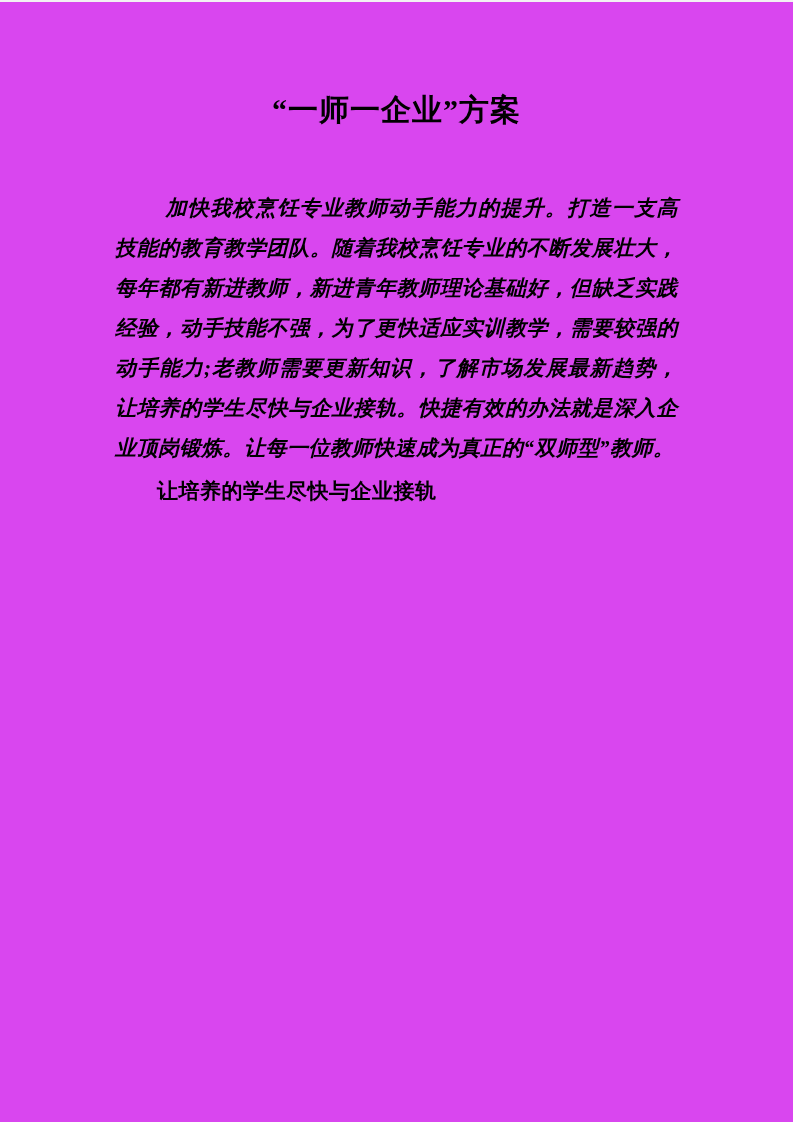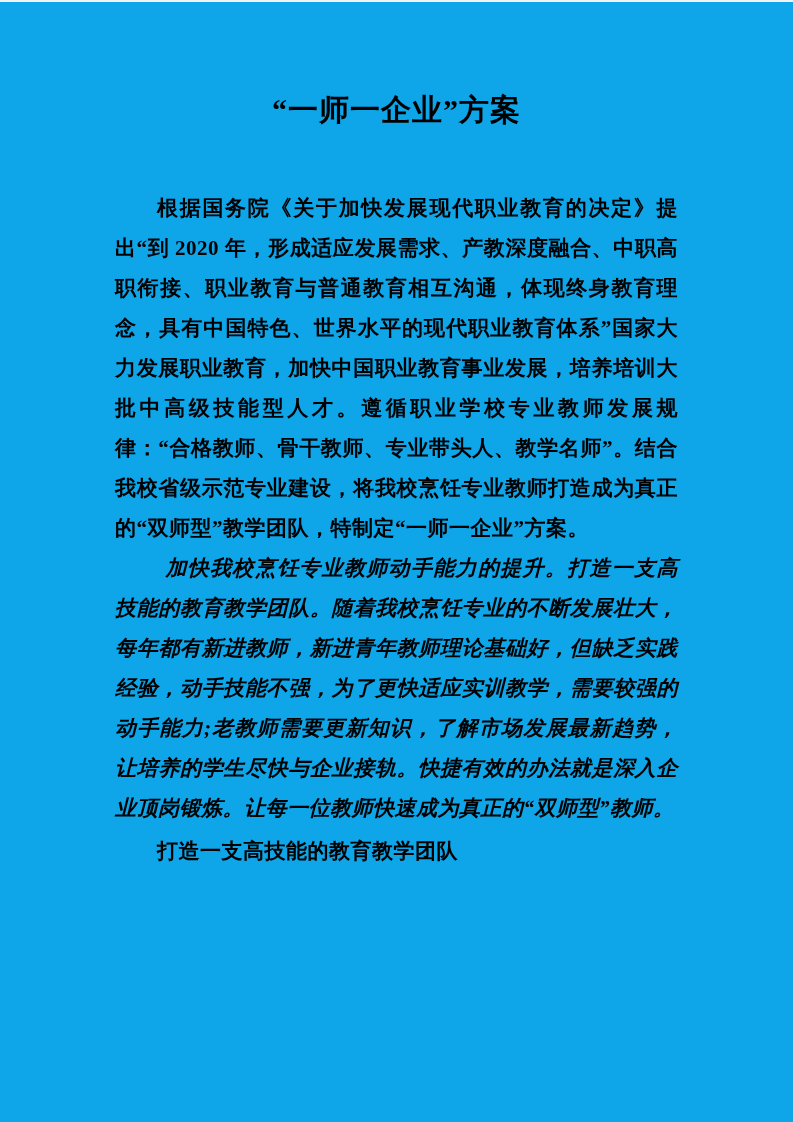--- a/index.html
+++ b/index.html
@@ -5,21 +5,21 @@
   html, body {
     margin: 0;
     padding: 0;
     background: #ffffff;
   }
   .page {
     position: relative;
     width: 793px;
     height: 1122px;
     margin: 0 auto;
-    background: #0ea5e9;
+    background: #d946ef;
     border-top: 2px solid #f2f2f2;
     box-sizing: border-box;
     overflow: hidden;
     font-family: "Liberation Serif", "DejaVu Serif", serif;
     color: #000000;
   }
   .content {
     padding: 86px 115px 0 115px;
     box-sizing: border-box;
   }
@@ -61,23 +61,22 @@
   }
 </style>
 </head>
 <body>
 
 <div class="page">
   <div class="content">
 
     <h1 class="doc-title">“一师一企业”方案</h1>
 
-    <p class="body-para">根据国务院《关于加快发展现代职业教育的决定》提出“到 2020 年，形成适应发展需求、产教深度融合、中职高职衔接、职业教育与普通教育相互沟通，体现终身教育理念，具有中国特色、世界水平的现代职业教育体系”国家大力发展职业教育，加快中国职业教育事业发展，培养培训大批中高级技能型人才。遵循职业学校专业教师发展规律：“合格教师、骨干教师、专业带头人、教学名师”。结合我校省级示范专业建设，将我校烹饪专业教师打造成为真正的“双师型”教学团队，特制定“一师一企业”方案。</p>
 
 
     <p class="body-para wide-indent">加快我校烹饪专业教师动手能力的提升。打造一支高技能的教育教学团队。随着我校烹饪专业的不断发展壮大，每年都有新进教师，新进青年教师理论基础好，但缺乏实践经验，动手技能不强，为了更快适应实训教学，需要较强的动手能力;老教师需要更新知识，了解市场发展最新趋势，让培养的学生尽快与企业接轨。快捷有效的办法就是深入企业顶岗锻炼。让每一位教师快速成为真正的“双师型”教师。</p>
 
 
-    <p class="single-line">打造一支高技能的教育教学团队</p>
+    <p class="single-line">让培养的学生尽快与企业接轨</p>
 
 
   </div>
 </div>
 
 </body></html>

